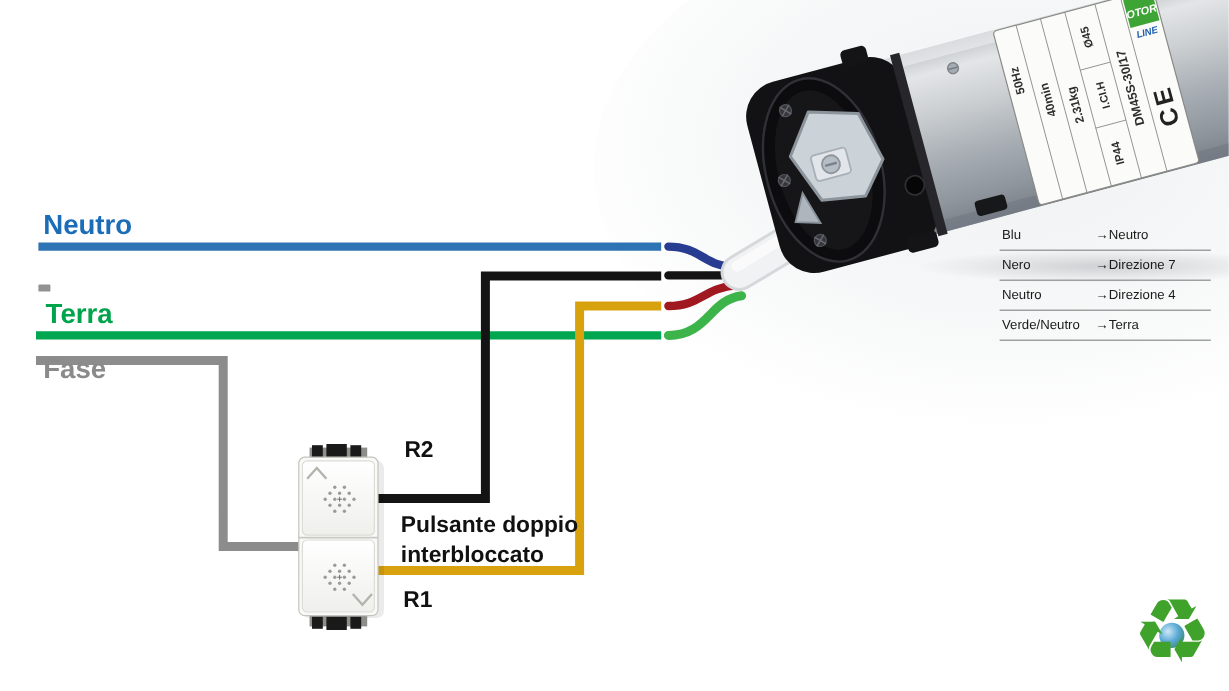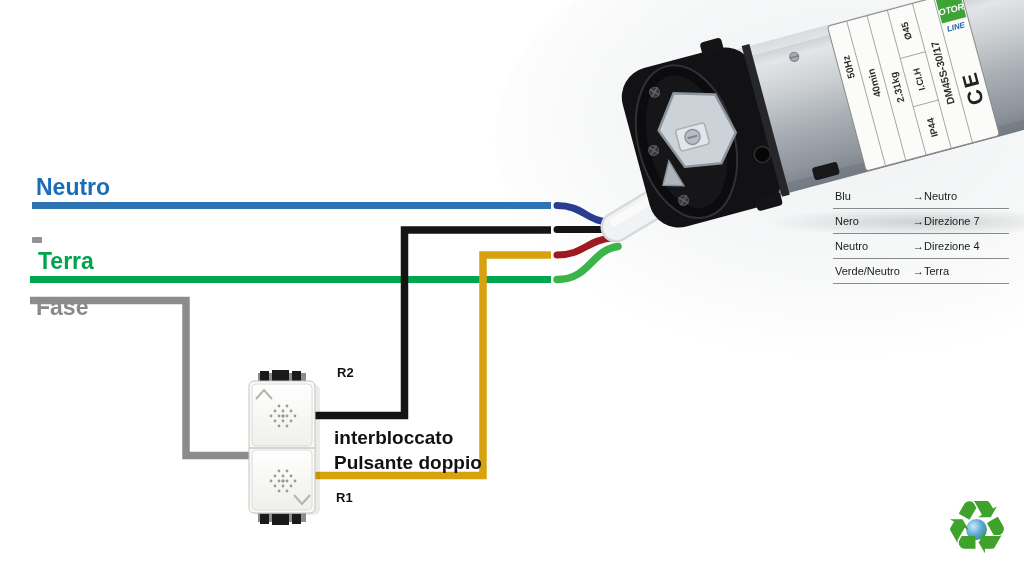--- a/index.html
+++ b/index.html
@@ -1,20 +1,20 @@
 <!DOCTYPE html>
 <html><head>
 <meta charset="utf-8">
 <style>
   html,body{margin:0;padding:0;background:#fff;}
   #stage{position:relative;width:1024px;height:576px;overflow:hidden;background:#fff;
          font-family:"Liberation Sans",sans-serif;}
   #diagram-svg{position:absolute;left:0;top:0;}
   .wire-label{position:absolute;font-weight:bold;font-size:23px;letter-spacing:0;}
-  .relay-label{position:absolute;font-weight:bold;font-size:13px;color:#111;}
+  .relay-label{position:absolute;font-weight:bold;font-size:19px;color:#111;}
   .caption{position:absolute;font-weight:bold;font-size:19px;color:#111;line-height:25px;}
   #legend{position:absolute;left:833px;top:184px;width:176px;}
   .legend-row{display:flex;align-items:baseline;padding:3px 0 3px 2px;
               border-bottom:1px solid #8a8a8a;font-size:11px;color:#1a1a1a;line-height:18px;}
   .legend-wire{flex:0 0 78px;}
   .legend-arrow{flex:0 0 auto;}
   .legend-fn{flex:1 1 auto;}
   #recycle{position:absolute;left:936px;top:486px;width:82px;height:86px;}
   #recycle .globe{position:absolute;left:30px;top:33px;width:21px;height:21px;border-radius:50%;
      background:radial-gradient(circle at 35% 35%, #cde9f5, #5aa8d6 45%, #2f7d3a 100%);}
@@ -190,22 +190,22 @@
   </svg>
 
   <div class="wire-label" style="left:36px;top:174px;color:#1C6DB8;">Neutro</div>
   <div class="wire-label" style="left:38px;top:248px;color:#00A44C;">Terra</div>
   <div class="wire-label" style="left:36px;top:294px;color:#8A8A8A;">Fase</div>
 
   <div class="relay-label" style="left:337px;top:365px;">R2</div>
   <div class="relay-label" style="left:336px;top:490px;">R1</div>
 
   <div class="caption" style="left:334px;top:425px;">
+    <div>Pulsante doppio</div>
     <div>interbloccato</div>
-    <div>Pulsante doppio</div>
   </div>
 
   <div id="legend">
     <div class="legend-row">
       <span class="legend-wire">Blu</span>
       <span class="legend-arrow">→</span>
       <span class="legend-fn">Neutro</span>
     </div>
     <div class="legend-row">
       <span class="legend-wire">Nero</span>

